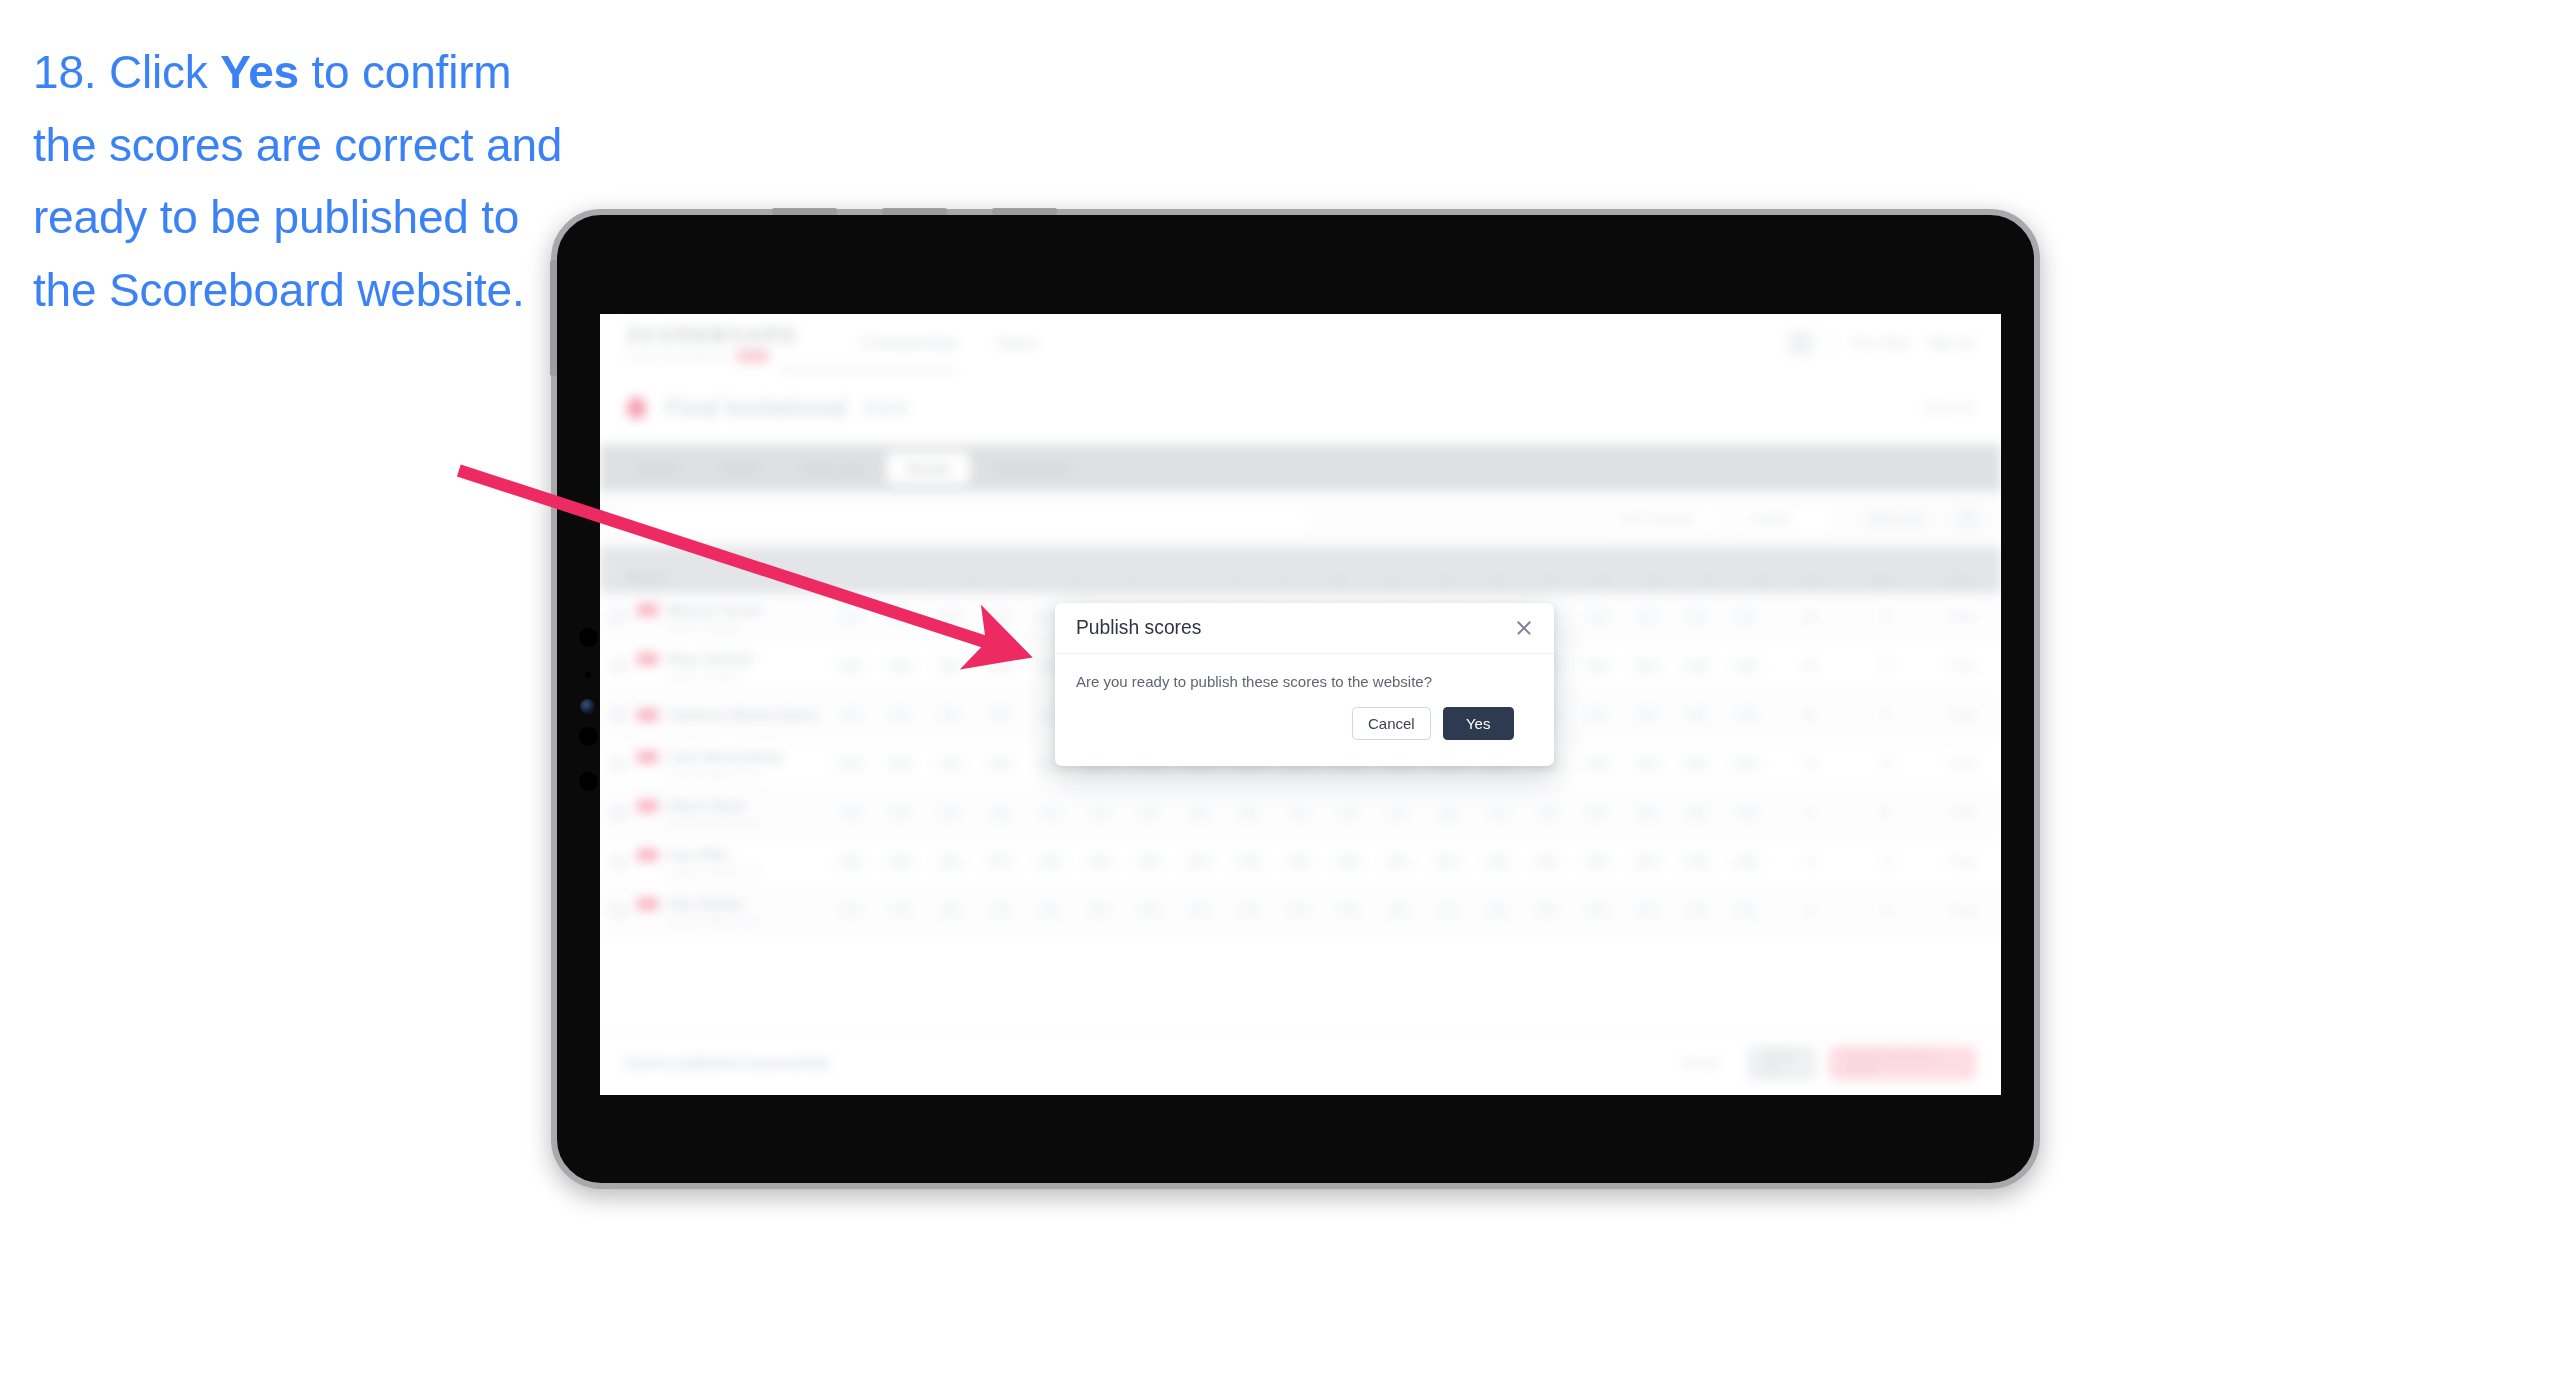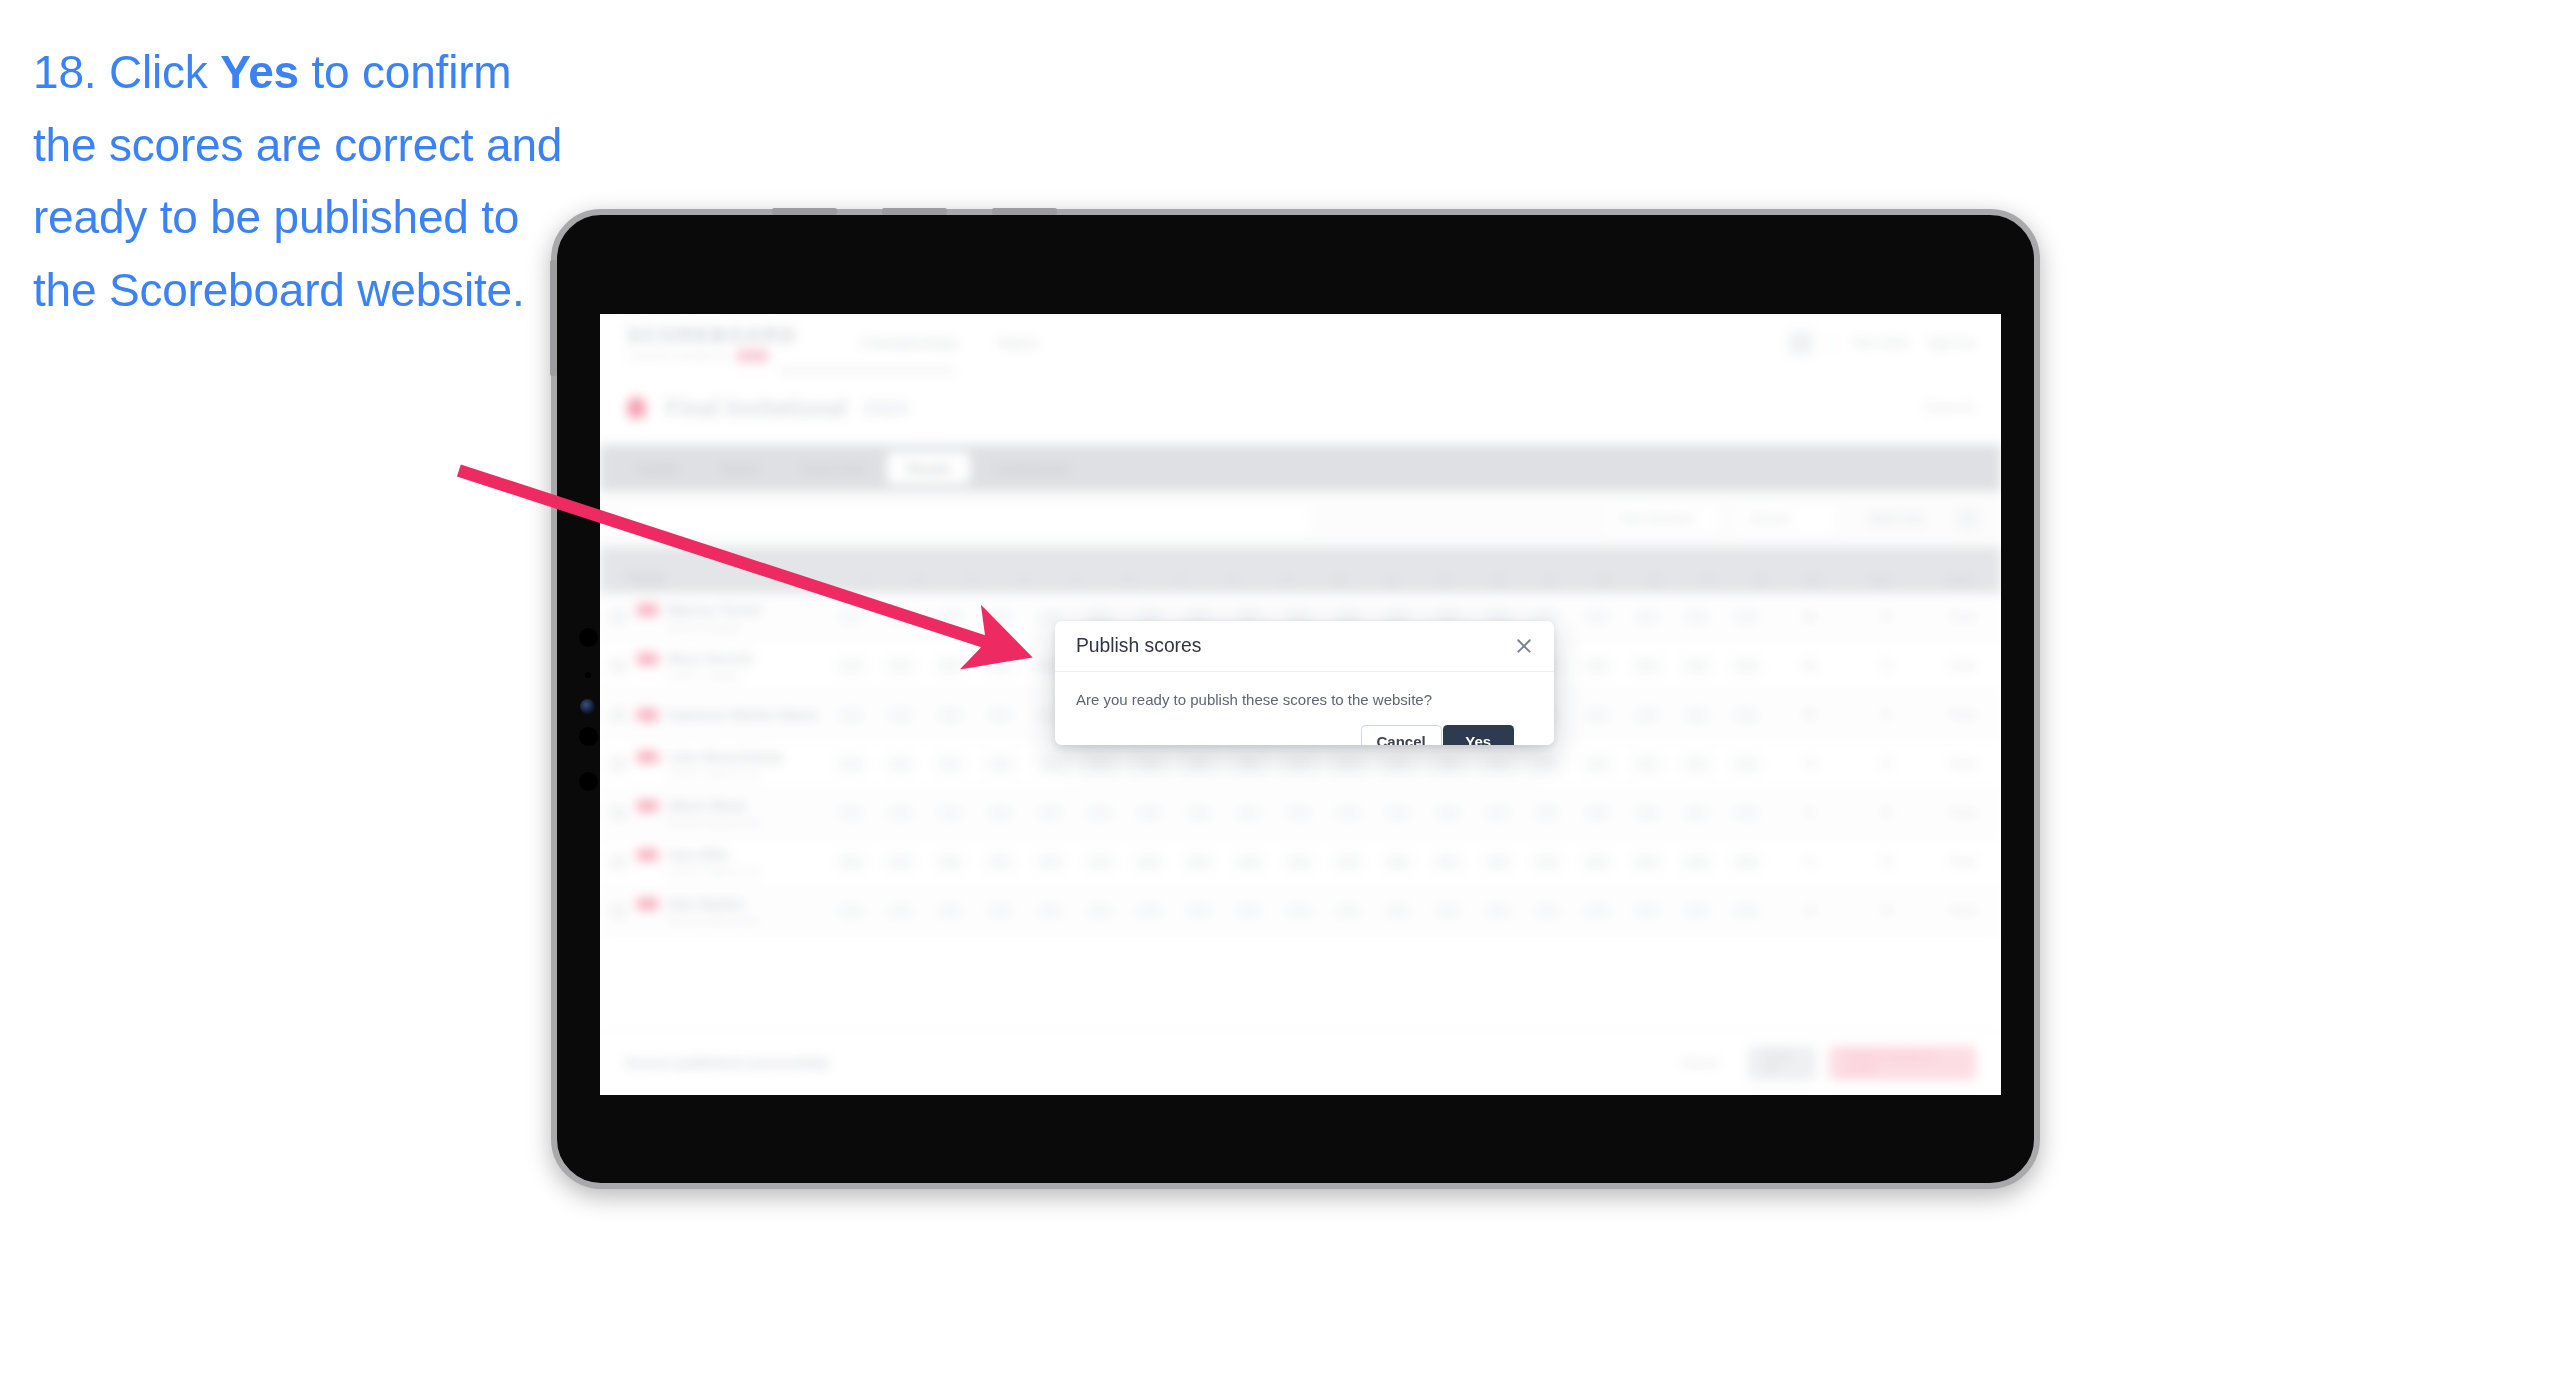--- a/index.html
+++ b/index.html
@@ -205,23 +205,23 @@
   .fbtn.link { color: #d1d4d8; }
   .fbtn.gray { background: #e8eaed; color: #c6c9ce; width: 68px; justify-content: center; }
   .fbtn.pink { background: #fbd0d9; color: #f6aabd; width: 147px; justify-content: center; }
 
   
   #overlay { position: absolute; inset: 0; background: rgba(255,255,255,0.28); }
 
   #modal {
     position: absolute;
     left: 455px;
-    top: 307px;
+    top: 289px;
     width: 499px;
-    height: 124px;
+    height: 163px;
     background: #ffffff;
     border-radius: 6.7px;
     box-shadow: 0 10.4px 31px rgba(30,38,55,.20), 0 2.2px 7.4px rgba(30,38,55,.10);
     overflow: hidden;
   }
   .modal-head {
     height: 51px; display: flex; align-items: center;
     padding: 0 19.3px 0 21px; border-bottom: 0.7px solid #eceef1;
   }
   .modal-title { font-size: 19.3px; color: #2f3542; font-weight: 400; }
@@ -234,21 +234,21 @@
     width: 18px; height: 1.8px; background: #7b8190; border-radius: 1.5px;
   }
   .modal-close::before { transform: rotate(45deg); }
   .modal-close::after  { transform: rotate(-45deg); }
 
   .modal-body { padding: 19.3px 21px 0 21px; }
   .modal-text { font-size: 15px; color: #5f6672; }
 
   .modal-actions {
     display: flex; justify-content: flex-end; align-items: center;
-    gap: 1px; padding: 16.3px 19.3px 0 0; font-weight: bold;
+    gap: 12px; padding: 16.3px 19.3px 0 0;
   }
   .btn {
     height: 33px; min-width: 71px; border-radius: 4.5px;
     font-size: 15px; font-family: "Liberation Sans", sans-serif;
     display: inline-flex; align-items: center; justify-content: center;
     cursor: pointer; padding: 0 15px;
   }
   .btn-cancel { background: #fff; color: #3d4450; border: 1.2px solid #ccd8ea; }
   .btn-yes    { background: #2d3a50; color: #ffffff; border: none; }
 

